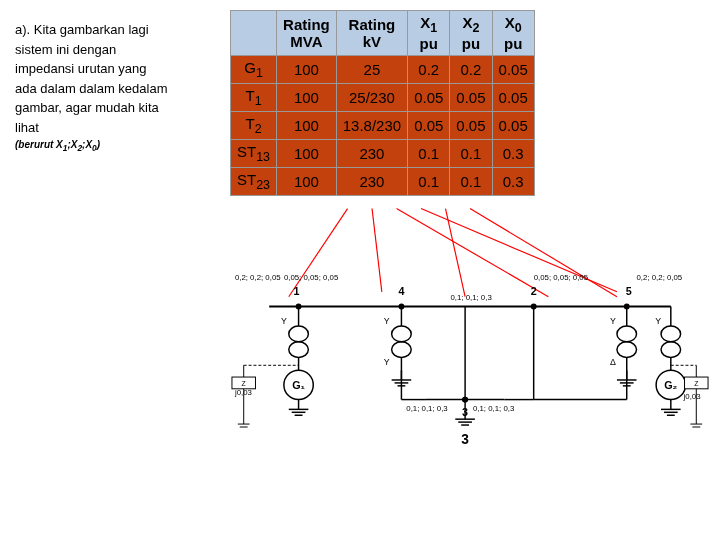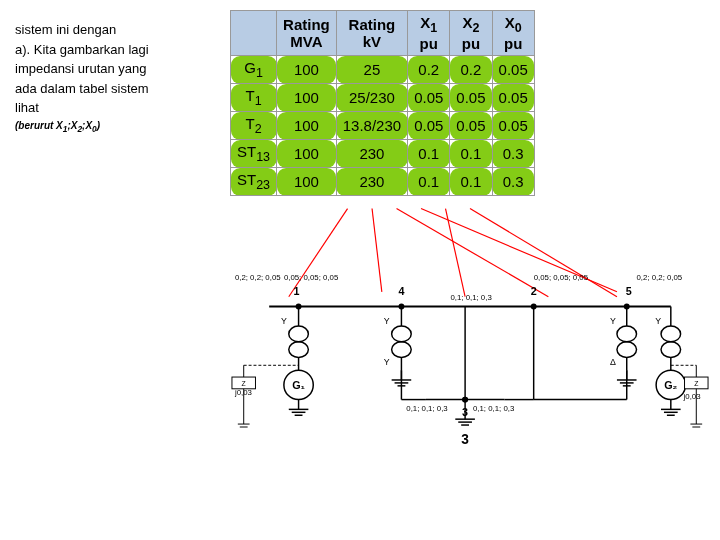--- a/index.html
+++ b/index.html
@@ -51,22 +51,21 @@
       padding: 3px 6px;
       text-align: center;
     }
 
     table th {
       background: #b8cce4;
       font-weight: bold;
     }
 
     table td {
-      background: #84cc16;
-      border-radius: 9px;
+      background: #c2410c;
     }
 
     
     .diagram-area {
       position: relative;
       width: 100%;
       height: 260px;
       margin-top: 5px;
     }
 
@@ -78,24 +77,25 @@
       height: 100%;
     }
 
   </style>
 </head>
 <body>
 
 <div class="main-container">
 
   <div class="left-text">
+    <p>a). Kita gambarkan lagi</p>
     <p>sistem ini dengan</p>
-    <p>a). Kita gambarkan lagi</p>
     <p>impedansi urutan yang</p>
-    <p>ada dalam tabel sistem</p>
+    <p>ada dalam dalam kedalam</p>
+    <p>gambar, agar mudah kita</p>
     <p>lihat</p>
     <p class="italic-bold">
       (berurut X<sub>1</sub>;X<sub>2</sub>;X<sub>0</sub>)
     </p>
   </div>
 
   <div class="right-content">
 
     <table>
       <thead>

